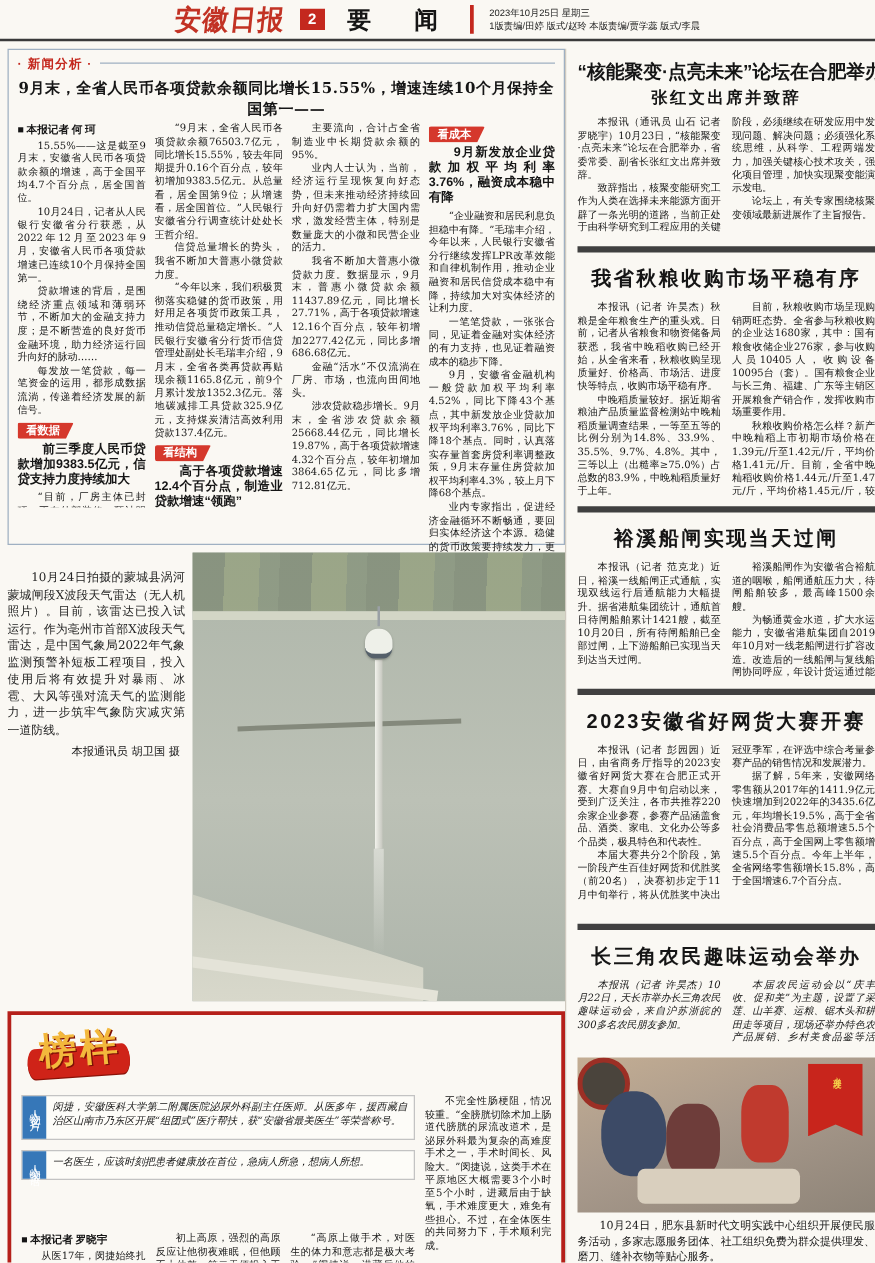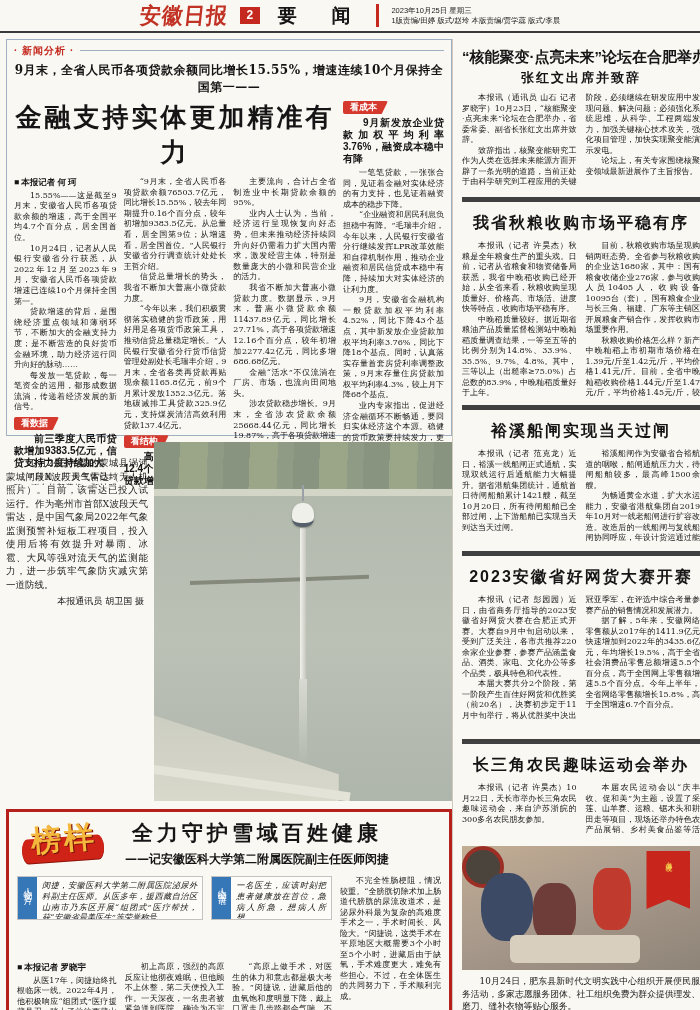--- a/index.html
+++ b/index.html
@@ -77,21 +77,21 @@
   .rm-ribbon{position:absolute;left:5px;top:20px;width:82px;height:24px;background:#cf2318;
     border-radius:6px/12px;transform:rotate(-4deg);box-shadow:0 1px 0 #8a1208;}
   .rm-logotext{position:absolute;left:14px;top:2px;font-size:30px;font-weight:bold;color:#f3b83c;
     transform:rotate(-5deg);letter-spacing:3px;text-shadow:1px 1px 0 #7c1006;
     font-family:"DejaVu Serif",serif;}
   .rm-titles{flex:1;text-align:center;padding-right:40px;}
   .rm-title{font-size:21px;font-weight:bold;letter-spacing:4px;font-family:"Liberation Sans",sans-serif;}
   .rm-sub{font-size:12px;font-weight:bold;margin-top:4px;}
   .rm-content{display:flex;gap:8px;margin-top:7px;}
   .rm-leftpart{flex:1;min-width:0;}
-  .rm-cards{display:flex;gap:8px;height:44px;}
+  .rm-cards{display:flex;gap:8px;height:68px;flex-direction:column;}
   .rm-card{display:flex;border:1px solid #c3c3c3;background:#fdfcf8;min-width:0;}
   .rm-card.profile{flex:1.55;}
   .rm-card.message{flex:1;}
   .rm-tab{writing-mode:vertical-rl;background:#3677b8;color:#fff;font-size:9px;letter-spacing:3px;
     padding:3px 3px;display:flex;align-items:center;font-family:"Liberation Sans",sans-serif;flex:none;}
   .rm-card-text{padding:3px 5px;font-size:8.2px;line-height:10.8px;text-align:justify;overflow:hidden;
     font-style:italic;}
   .rm-cols{display:flex;gap:8px;margin-top:6px;height:88px;}
   .rm-col{flex:1;min-width:0;font-size:8px;line-height:10.5px;text-align:justify;overflow:hidden;margin-top:36px;}
   .rm-side{width:101px;flex:none;font-size:8px;line-height:10.5px;text-align:justify;
@@ -101,21 +101,21 @@
   .right{position:absolute;left:452px;top:39px;width:248px;box-sizing:border-box;
     border-left:1px solid #cfc9bf;padding-left:9px;}
   .r-art{padding:5px 0 6px;}
   .r-sep{border-top:5px solid #404040;}
   .r-h1{text-align:center;font-weight:bold;font-size:15px;white-space:nowrap;
     font-family:"Liberation Sans",sans-serif;margin:4px 0 2px;}
   .r-h1b{text-align:center;font-weight:bold;font-size:13px;margin:2px 0 6px;letter-spacing:2px;}
   .r-h2{text-align:center;font-weight:bold;font-size:16px;letter-spacing:2px;white-space:nowrap;
     font-family:"Liberation Sans",sans-serif;margin:6px 0 7px;}
   .r-body{column-count:2;column-gap:9px;font-size:8px;line-height:10.5px;text-align:justify;overflow:hidden;}
-  .rb1{height:98px;} .rb2{height:158px;} .rb3{height:96px;} .rb4{height:138px;} .rb5{height:58px;}
+  .rb1{height:98px;} .rb2{height:158px;} .rb3{height:96px;} .rb4{height:138px;} .rb5{height:58px;font-style:italic;}
   .r-photo{height:124px;position:relative;margin-top:5px;overflow:hidden;
     background:linear-gradient(160deg,#c3ad93 0%,#a99a8c 45%,#8e8478 100%);}
   .pr-blob{position:absolute;border-radius:45%;}
   .pr-p1{left:8%;top:22%;width:22%;height:55%;background:#3c4a66;}
   .pr-p2{left:30%;top:30%;width:18%;height:48%;background:#6e3d3a;border-radius:40%;}
   .pr-vest{left:55%;top:18%;width:16%;height:50%;background:#c03a2e;border-radius:35%;}
   .pr-table{left:20%;top:72%;width:55%;height:22%;background:#d9cfbe;border-radius:6px;}
   .pr-wheel{left:4%;top:70%;width:34px;height:34px;background:#4a443c;border-radius:50%;border:4px solid #9c2f25;}
   .pr-pennant{position:absolute;right:4%;top:4%;width:44px;height:58px;background:#c8251c;
     clip-path:polygon(0 0,100% 0,100% 100%,50% 84%,0 100%);display:flex;align-items:flex-start;justify-content:center;}
@@ -143,21 +143,20 @@
   <section class="left">
 
     <article class="na-box">
       <div class="na-labelrow">
         <span class="na-label">· 新闻分析 ·</span>
         <span class="na-line"></span>
       </div>
       <div class="na-eyebrow">9月末，全省人民币各项贷款余额同比增长15.55%，增速连续10个月保持全国第一——</div>
       <div class="na-flex">
         <div class="na-leftpart">
-          <h1 class="na-headline">金融支持实体更加精准有力</h1>
           <div class="cols3">
             <div class="na-col">
               <div class="byline">■ 本报记者 何 珂</div>
               <div class="plist">
                   <p>15.55%——这是截至9月末，安徽省人民币各项贷款余额的增速，高于全国平均4.7个百分点，居全国首位。</p>
                   <p>10月24日，记者从人民银行安徽省分行获悉，从2022年12月至2023年9月，安徽省人民币各项贷款增速已连续10个月保持全国第一。</p>
                   <p>贷款增速的背后，是围绕经济重点领域和薄弱环节，不断加大的金融支持力度；是不断营造的良好货币金融环境，助力经济运行回升向好的脉动……</p>
                   <p>每发放一笔贷款，每一笔资金的运用，都形成数据流淌，传递着经济发展的新信号。</p>
                 </div>
               <span class="tab">看数据</span>
@@ -184,22 +183,22 @@
                   <p>金融“活水”不仅流淌在厂房、市场，也流向田间地头。</p>
                   <p>涉农贷款稳步增长。9月末，全省涉农贷款余额25668.44亿元，同比增长19.87%，高于各项贷款增速4.32个百分点，较年初增加3864.65亿元，同比多增712.81亿元。</p>
                 </div>
             </div>
           </div>
         </div>
         <div class="na-col col4">
           <span class="tab">看成本</span>
           <div class="subhead">9月新发放企业贷款加权平均利率3.76%，融资成本稳中有降</div>
           <div class="plist">
+              <p>“企业融资和居民利息负担稳中有降。”毛瑞丰介绍，今年以来，人民银行安徽省分行继续发挥LPR改革效能和自律机制作用，推动企业融资和居民信贷成本稳中有降，持续加大对实体经济的让利力度。</p>
               <p>一笔笔贷款，一张张合同，见证着金融对实体经济的有力支持，也见证着融资成本的稳步下降。</p>
-              <p>“企业融资和居民利息负担稳中有降。”毛瑞丰介绍，今年以来，人民银行安徽省分行继续发挥LPR改革效能和自律机制作用，推动企业融资和居民信贷成本稳中有降，持续加大对实体经济的让利力度。</p>
               <p>9月，安徽省金融机构一般贷款加权平均利率4.52%，同比下降43个基点，其中新发放企业贷款加权平均利率3.76%，同比下降18个基点。同时，认真落实存量首套房贷利率调整政策，9月末存量住房贷款加权平均利率4.3%，较上月下降68个基点。</p>
               <p>业内专家指出，促进经济金融循环不断畅通，要回归实体经济这个本源。稳健的货币政策要持续发力，更好发挥总量和结构双重功能，着力扩大内需、提振信心，为实体经济提供更有力支持。</p>
             </div>
         </div>
       </div>
     </article>
 
     <div class="photo-row">
       <div class="cap-strip">
         <div class="cap-text">10月24日拍摄的蒙城县涡河蒙城闸段X波段天气雷达（无人机照片）。目前，该雷达已投入试运行。作为亳州市首部X波段天气雷达，是中国气象局2022年气象监测预警补短板工程项目，投入使用后将有效提升对暴雨、冰雹、大风等强对流天气的监测能力，进一步筑牢气象防灾减灾第一道防线。</div>
@@ -217,24 +216,20 @@
         <div class="pm-tower-tip"></div>
       </div>
     </div>
 
     <article class="rm-box">
       <div class="rm-head">
         <div class="rm-logo">
           <div class="rm-ribbon"></div>
           <div class="rm-logotext">榜样</div>
         </div>
-        <div class="rm-titles">
-          <div class="rm-title">全力守护雪域百姓健康</div>
-          <div class="rm-sub">——记安徽医科大学第二附属医院副主任医师闵捷</div>
-        </div>
       </div>
       <div class="rm-content">
         <div class="rm-leftpart">
           <div class="rm-cards">
             <div class="rm-card profile">
               <div class="rm-tab">人物名片</div>
               <div class="rm-card-text">闵捷，安徽医科大学第二附属医院泌尿外科副主任医师。从医多年，援西藏自治区山南市乃东区开展“组团式”医疗帮扶，获“安徽省最美医生”等荣誉称号。</div>
             </div>
             <div class="rm-card message">
               <div class="rm-tab">人物寄语</div>

